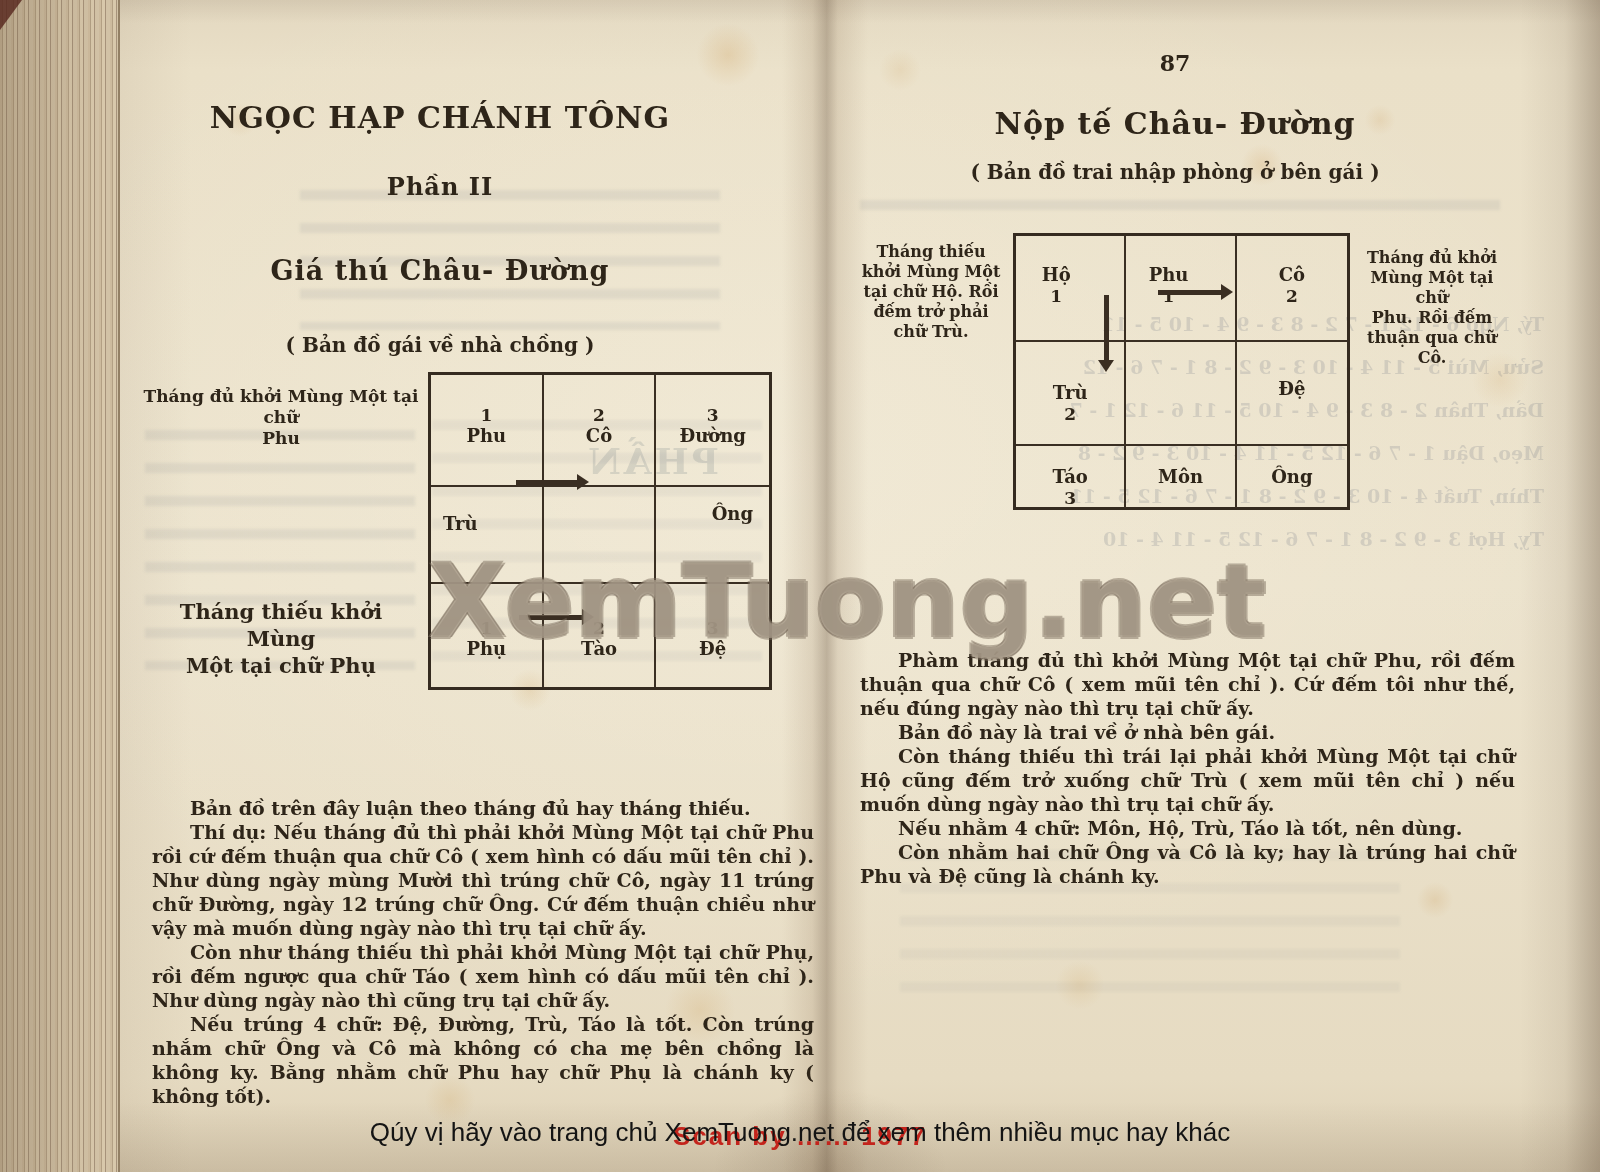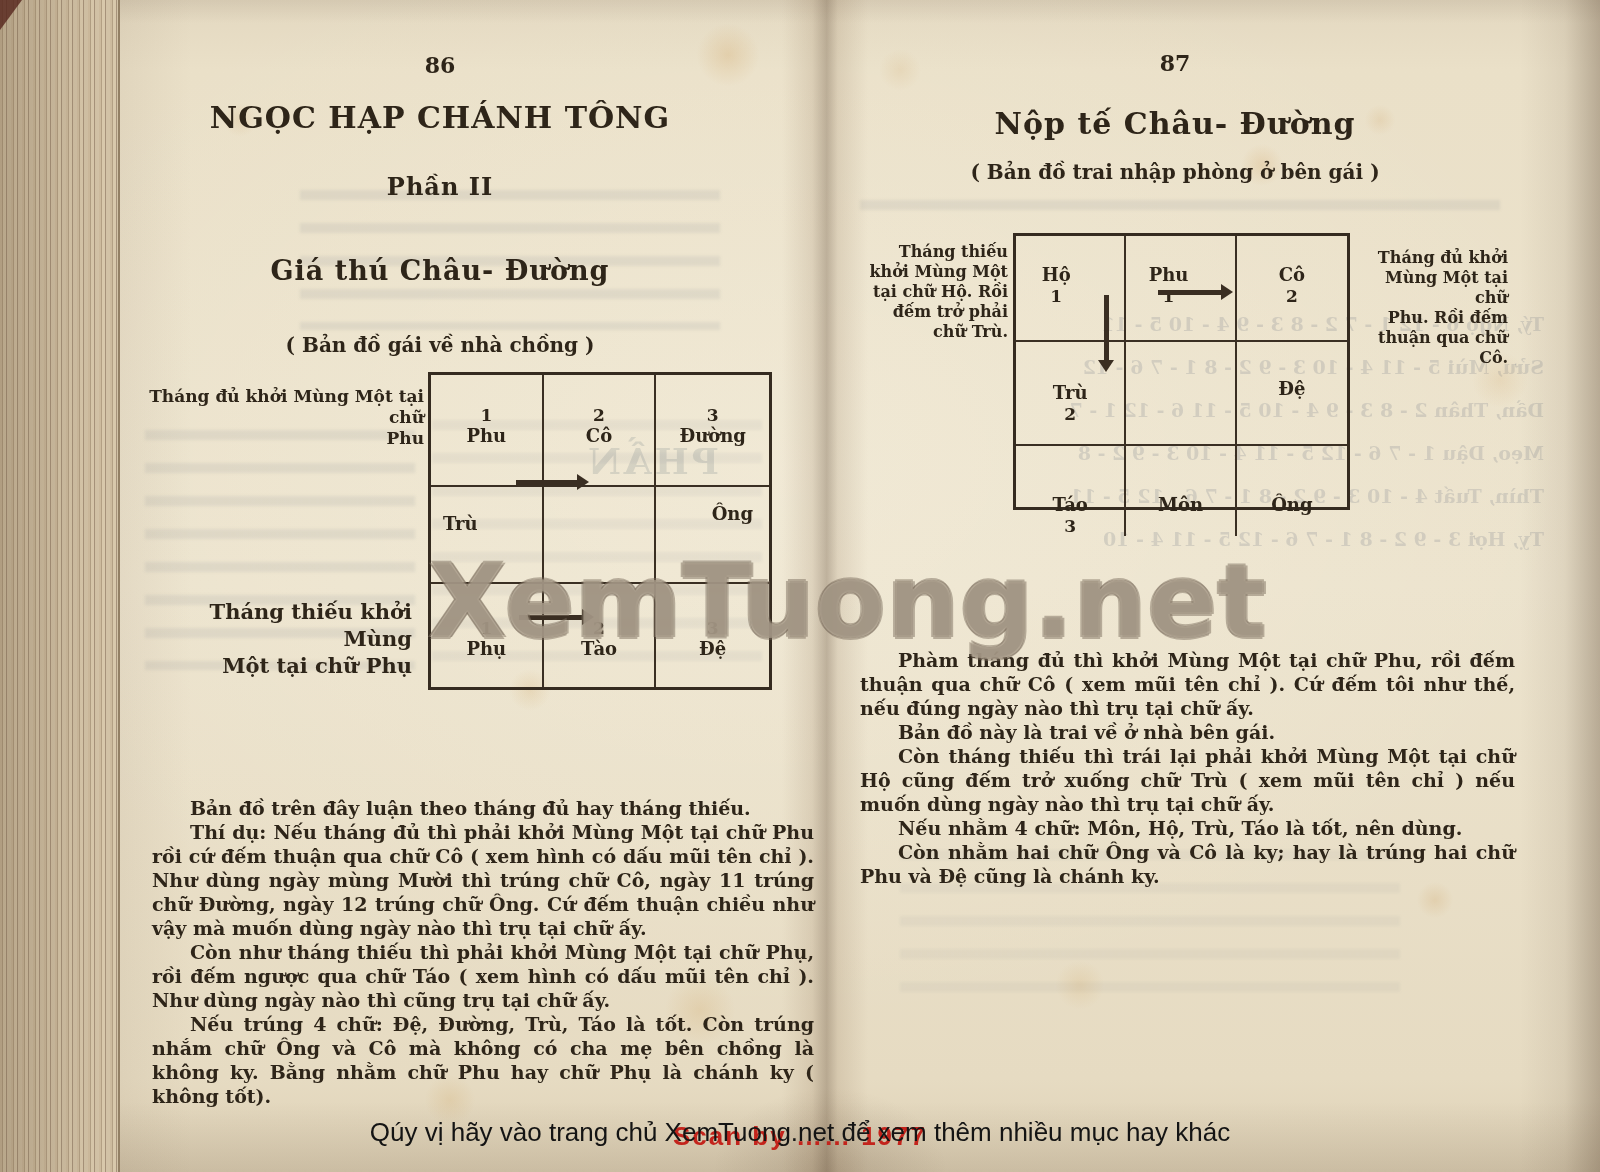--- a/index.html
+++ b/index.html
@@ -61,30 +61,30 @@
   .lgrid .c-r1{padding-top:30px;}
   .lgrid .c-tru{text-align:left;padding:26px 0 0 12px;}
   .lgrid .c-ong{text-align:right;padding:16px 16px 0 0;}
   .lgrid .c-r3{padding-top:34px;}
   .rgrid{left:1013px;top:233px;width:337px;height:277px;grid-template-rows:106px 104px auto;}
   .rgrid .c-ho{padding:28px 28px 0 0;}
   .rgrid .c-phu{padding:28px 24px 0 0;}
   .rgrid .c-co{padding-top:28px;}
   .rgrid .c-tru2{padding-top:40px;}
   .rgrid .c-de{padding-top:36px;}
-  .rgrid .c-r3{padding-top:48px;}
+  .rgrid .c-r3{padding-top:20px;}
   
   .arrow-right{position:absolute;height:5px;background:#3a2e22;z-index:12;}
   .arrow-right::after{content:"";position:absolute;right:-11px;top:-6px;width:0;height:0;
     border-left:12px solid #3a2e22;border-top:8px solid transparent;border-bottom:8px solid transparent;}
   .arrow-down{position:absolute;width:5px;background:#3a2e22;z-index:12;}
   .arrow-down::after{content:"";position:absolute;bottom:-11px;left:-6px;width:0;height:0;
     border-top:12px solid #3a2e22;border-left:8px solid transparent;border-right:8px solid transparent;}
   
-  .dlabel{position:absolute;z-index:10;font-weight:bold;text-align:right;}
+  .dlabel{position:absolute;z-index:10;font-weight:bold;text-align:center;}
   
   .watermark{position:absolute;left:428px;top:542px;z-index:30;white-space:nowrap;
     font:bold 102px "DejaVu Sans",sans-serif;letter-spacing:1px;
     color:rgba(235,226,206,.30);
     text-shadow:2px 0 0 rgba(125,112,95,.5),-2px 0 0 rgba(125,112,95,.5),
                 0 2px 0 rgba(125,112,95,.5),0 -2px 0 rgba(125,112,95,.5);}
   
   .footer-black{position:absolute;left:0;top:1117px;width:1600px;text-align:center;z-index:41;
     font:26px "Liberation Sans",sans-serif;color:#141414;}
   .footer-red{position:absolute;left:600px;top:1121px;width:400px;text-align:center;z-index:40;
@@ -109,21 +109,20 @@
   <div class="ghost ghost-word" style="left:585px;top:440px;">PHẦN</div>
   <div class="ghost ghost-rows">
     <div>Tý, Ngọ   6 - 12   1 - 7   2 - 8   3 - 9   4 - 10   5 - 11</div>
     <div>Sửu, Mùi   5 - 11   4 - 10   3 - 9   2 - 8   1 - 7   6 - 12</div>
     <div>Dần, Thân   2 - 8   3 - 9   4 - 10   5 - 11   6 - 12   1 - 7</div>
     <div>Mẹo, Dậu   1 - 7   6 - 12   5 - 11   4 - 10   3 - 9   2 - 8</div>
     <div>Thìn, Tuất   4 - 10   3 - 9   2 - 8   1 - 7   6 - 12   5 - 11</div>
     <div>Tỵ, Hợi   3 - 9   2 - 8   1 - 7   6 - 12   5 - 11   4 - 10</div>
   </div>
 
-  <div class="pgnum" style="left:130px;top:52px;width:620px;">86</div>
   <div class="h-title" style="left:130px;top:100px;width:620px;font-size:30px;">NGỌC HẠP CHÁNH TÔNG</div>
   <div class="h-title" style="left:130px;top:172px;width:620px;font-size:24px;">Phần II</div>
   <div class="h-title" style="left:130px;top:255px;width:620px;font-size:27px;">Giá thú Châu- Đường</div>
   <div class="h-title" style="left:130px;top:333px;width:620px;font-size:20px;letter-spacing:0;">( Bản đồ gái về nhà chồng )</div>
 
   <div class="dlabel" style="left:138px;top:386px;width:286px;font-size:17px;line-height:21px;">
     <div>Tháng đủ khởi Mùng Một tại chữ</div>
     <div>Phu</div>
   </div>
   <div class="dlabel" style="left:150px;top:598px;width:262px;font-size:21px;line-height:27px;">

